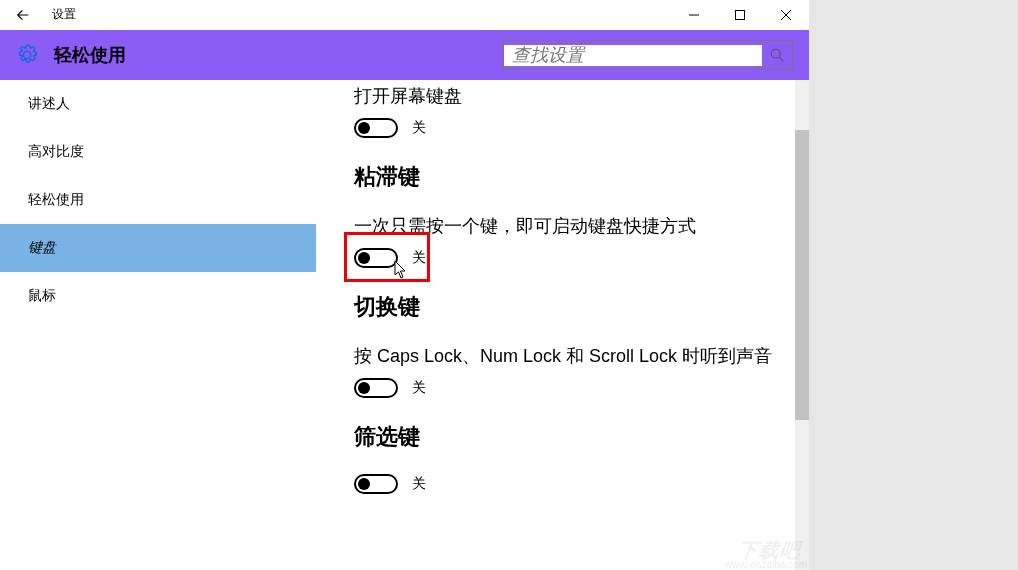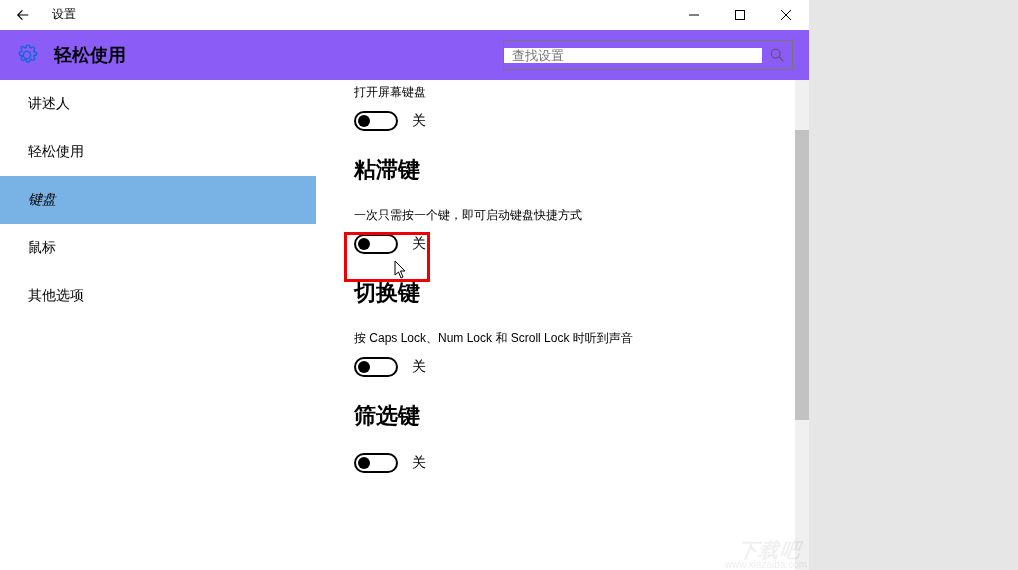--- a/index.html
+++ b/index.html
@@ -9,29 +9,29 @@
   .back-btn { width:46px; height:30px; display:flex; align-items:center; justify-content:center; cursor:pointer; }
   .back-btn svg { width:14px; height:14px; }
   .title-text { font-size:12px; margin-left:6px; }
   .title-spacer { flex:1; }
   .win-btn { width:46px; height:30px; display:flex; align-items:center; justify-content:center; cursor:pointer; }
   .win-btn svg { width:10px; height:10px; }
   .header { height:50px; display:flex; align-items:center; padding:0 16px; background:#8b5cf6; }
   .gear { width:22px; height:22px; margin-right:16px; }
   .section-title { font-size:18px; font-weight:bold; flex:1; }
   .search-wrap { width:290px; height:30px; border:1px solid #777; display:flex; align-items:center; }
-  .search-wrap input { flex:1; border:none; outline:none; padding:0 8px; font-size:13px; font-family:inherit; }
+  .search-wrap input { flex:1; border:none; outline:none; padding:0 8px; font-size:18px; font-family:inherit;font-style:italic; }
   .search-icon { width:30px; height:30px; display:flex; align-items:center; justify-content:center; }
   .body { display:flex; height:calc(570px - 80px); position:relative; }
   .sidebar { width:316px; height:100%; background:#fff; overflow:hidden; }
   .side-item { height:48px; padding-left:28px; display:flex; align-items:center; font-size:14px; cursor:pointer; }
   .side-item.selected { background:#79b3e6;font-style:italic; }
   .content { flex:1; height:100%; overflow:hidden; position:relative; padding-left:38px; padding-top:4px; }
   .content-inner { position:relative; }
-  .desc { font-size:12px; margin:0 0 10px 0; }
+  .desc { font-size:18px; margin:0 0 10px 0; }
   .togglerow { display:flex; align-items:center; margin:0 0 24px 0; }
   .toggle { width:44px; height:20px; border:2px solid #000; border-radius:12px; position:relative; cursor:pointer; }
   .toggle .knob { width:12px; height:12px; background:#000; border-radius:50%; position:absolute; top:2px; left:2px; }
   .toggle-label { font-size:14px; margin-left:14px; }
   .h2 { font-size:22px; margin:0 9px 22px 0; }
   .highlight-box { position:absolute; border:3px solid #e00; pointer-events:none; }
   .cursor { position:absolute; width:16px; height:20px; pointer-events:none; }
   .scrollbar-track { position:absolute; right:0; top:0; width:14px; height:100%; background:#f0f0f0; }
   .scrollbar-thumb { position:absolute; right:0; width:14px; background:#c2c2c2; }
   .watermark { position:absolute; right:8px; bottom:6px; font-size:20px; font-weight:bold; color:rgba(0,0,0,0.06); font-style:italic; letter-spacing:1px; transform:skewX(-8deg); }
@@ -80,24 +80,24 @@
             <circle cx="6.5" cy="6.5" r="5" stroke="#555" stroke-width="1.2" fill="none"></circle>
             <line x1="10.5" y1="10.5" x2="15" y2="15" stroke="#555" stroke-width="1.2"></line>
           </svg>
       </div>
     </div>
   </div>
 
   <div class="body">
     <div class="sidebar">
       <div class="side-item">讲述人</div>
+      <div class="side-item">高对比度</div>
       <div class="side-item">轻松使用</div>
       <div class="side-item selected">键盘</div>
       <div class="side-item">鼠标</div>
-      <div class="side-item">其他选项</div>
     </div>
 
     <div class="content">
       <div class="content-inner">
 
         <p class="desc">打开屏幕键盘</p>
         <div class="togglerow">
           <div class="toggle">
               <div class="knob"></div>
             </div>

